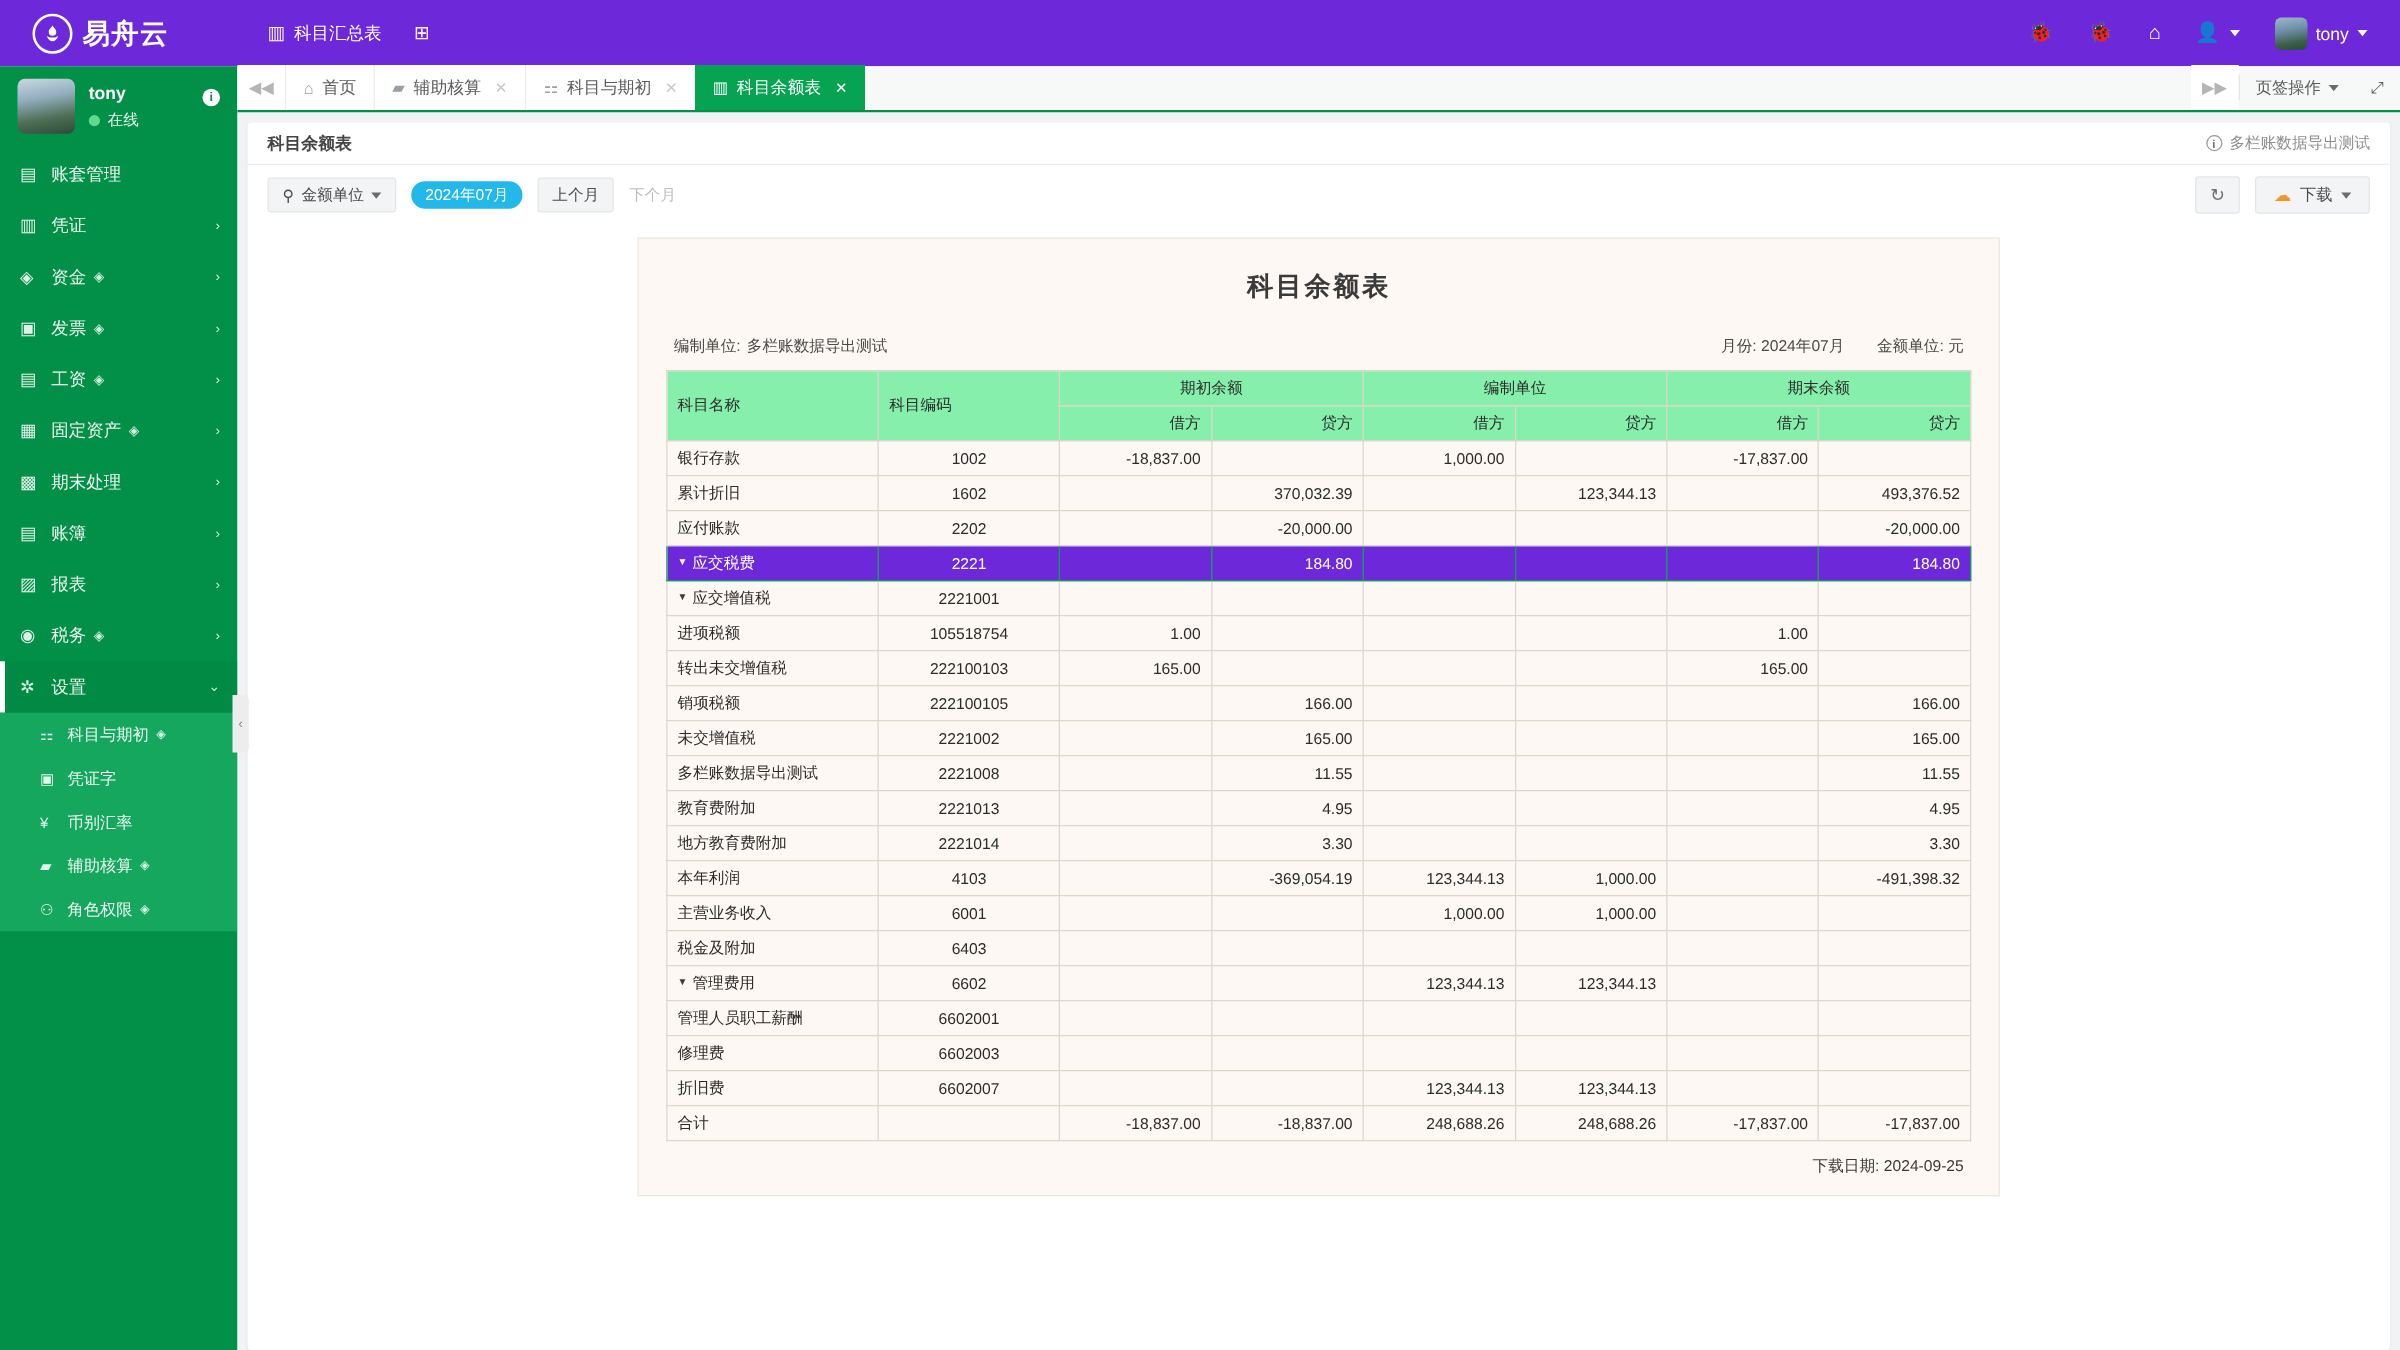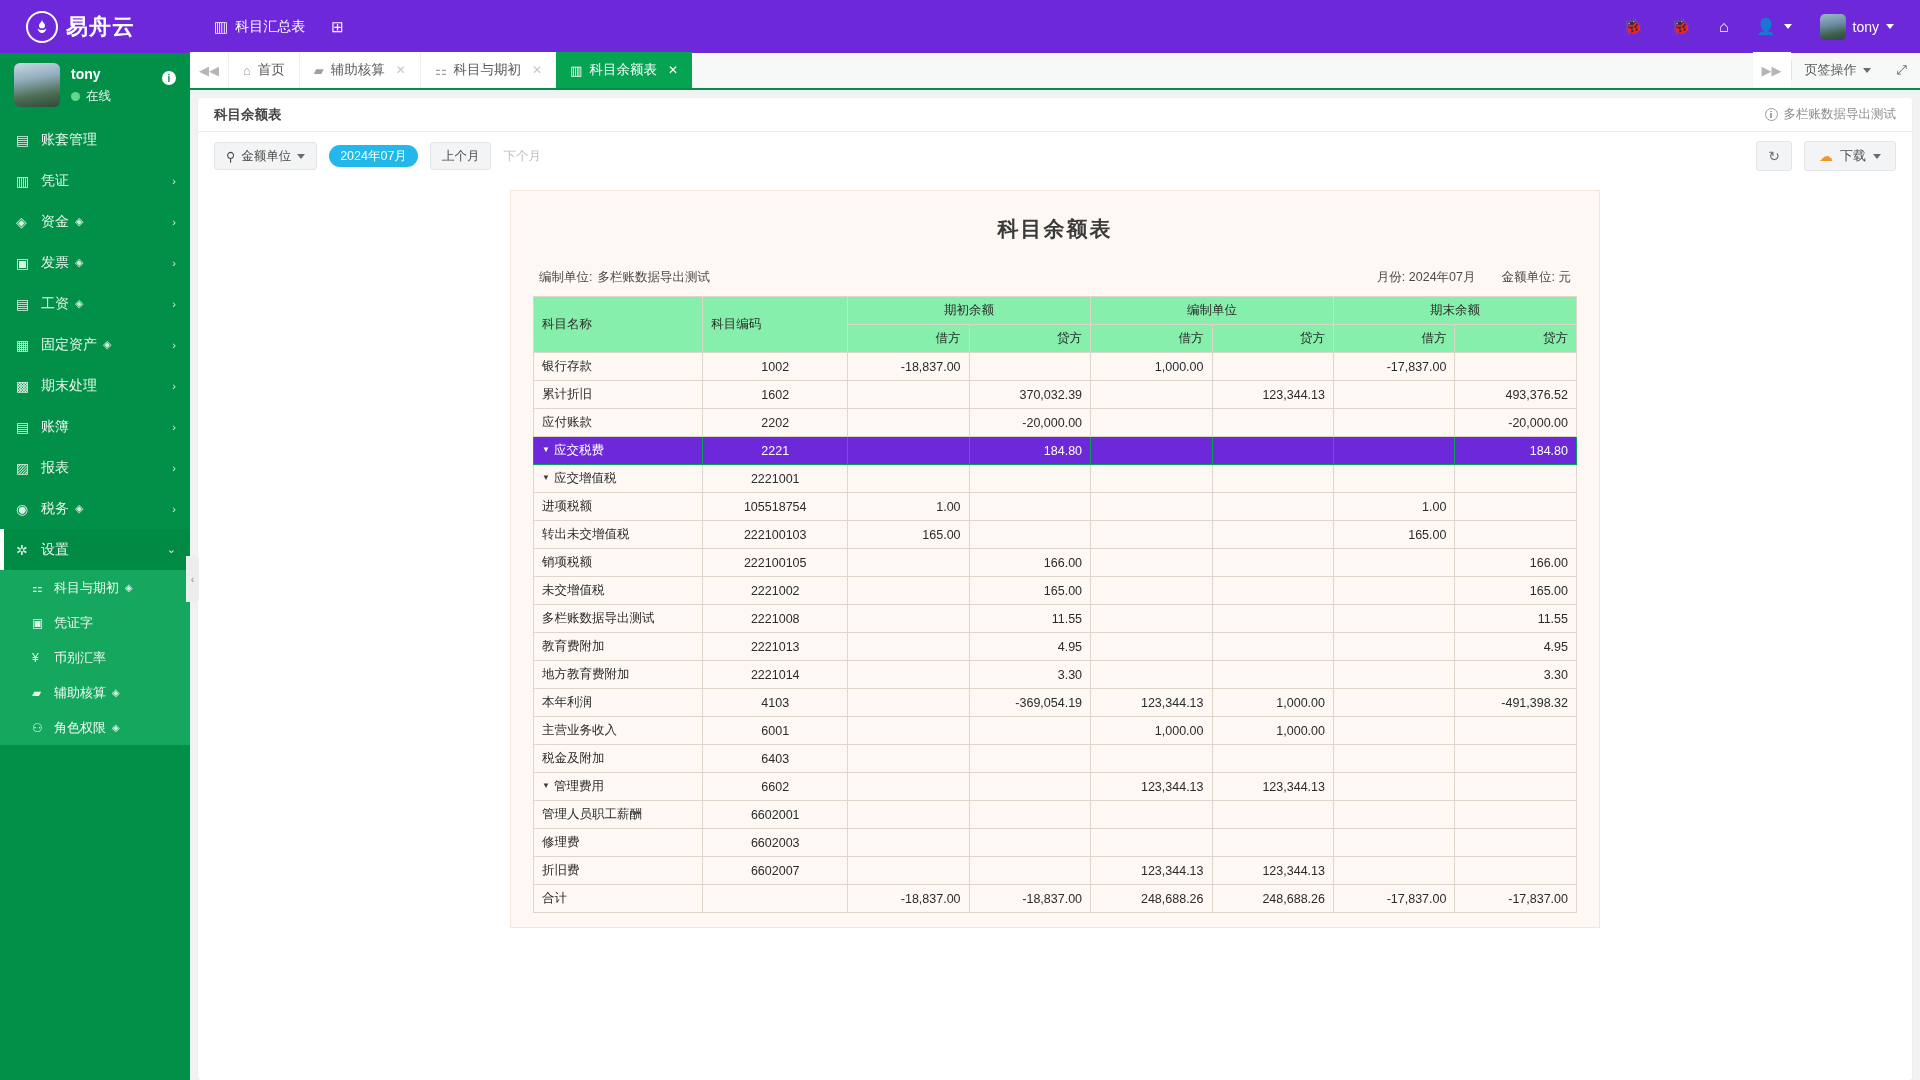--- a/index.html
+++ b/index.html
@@ -645,18 +645,22 @@
                   <td class="num neg">-18,837.00</td>
                   <td class="num neg">-18,837.00</td>
                   <td class="num">248,688.26</td>
                   <td class="num">248,688.26</td>
                   <td class="num neg">-17,837.00</td>
                   <td class="num neg">-17,837.00</td>
                 </tr>
               </tbody>
           </table>
 
+          <div class="sheet-foot">
+            <span>下载日期:</span>
+            <span>2024-09-25</span>
+          </div>
         </div>
       </div>
 
     </div>
   </div>
 </div>
 
 </body></html>

